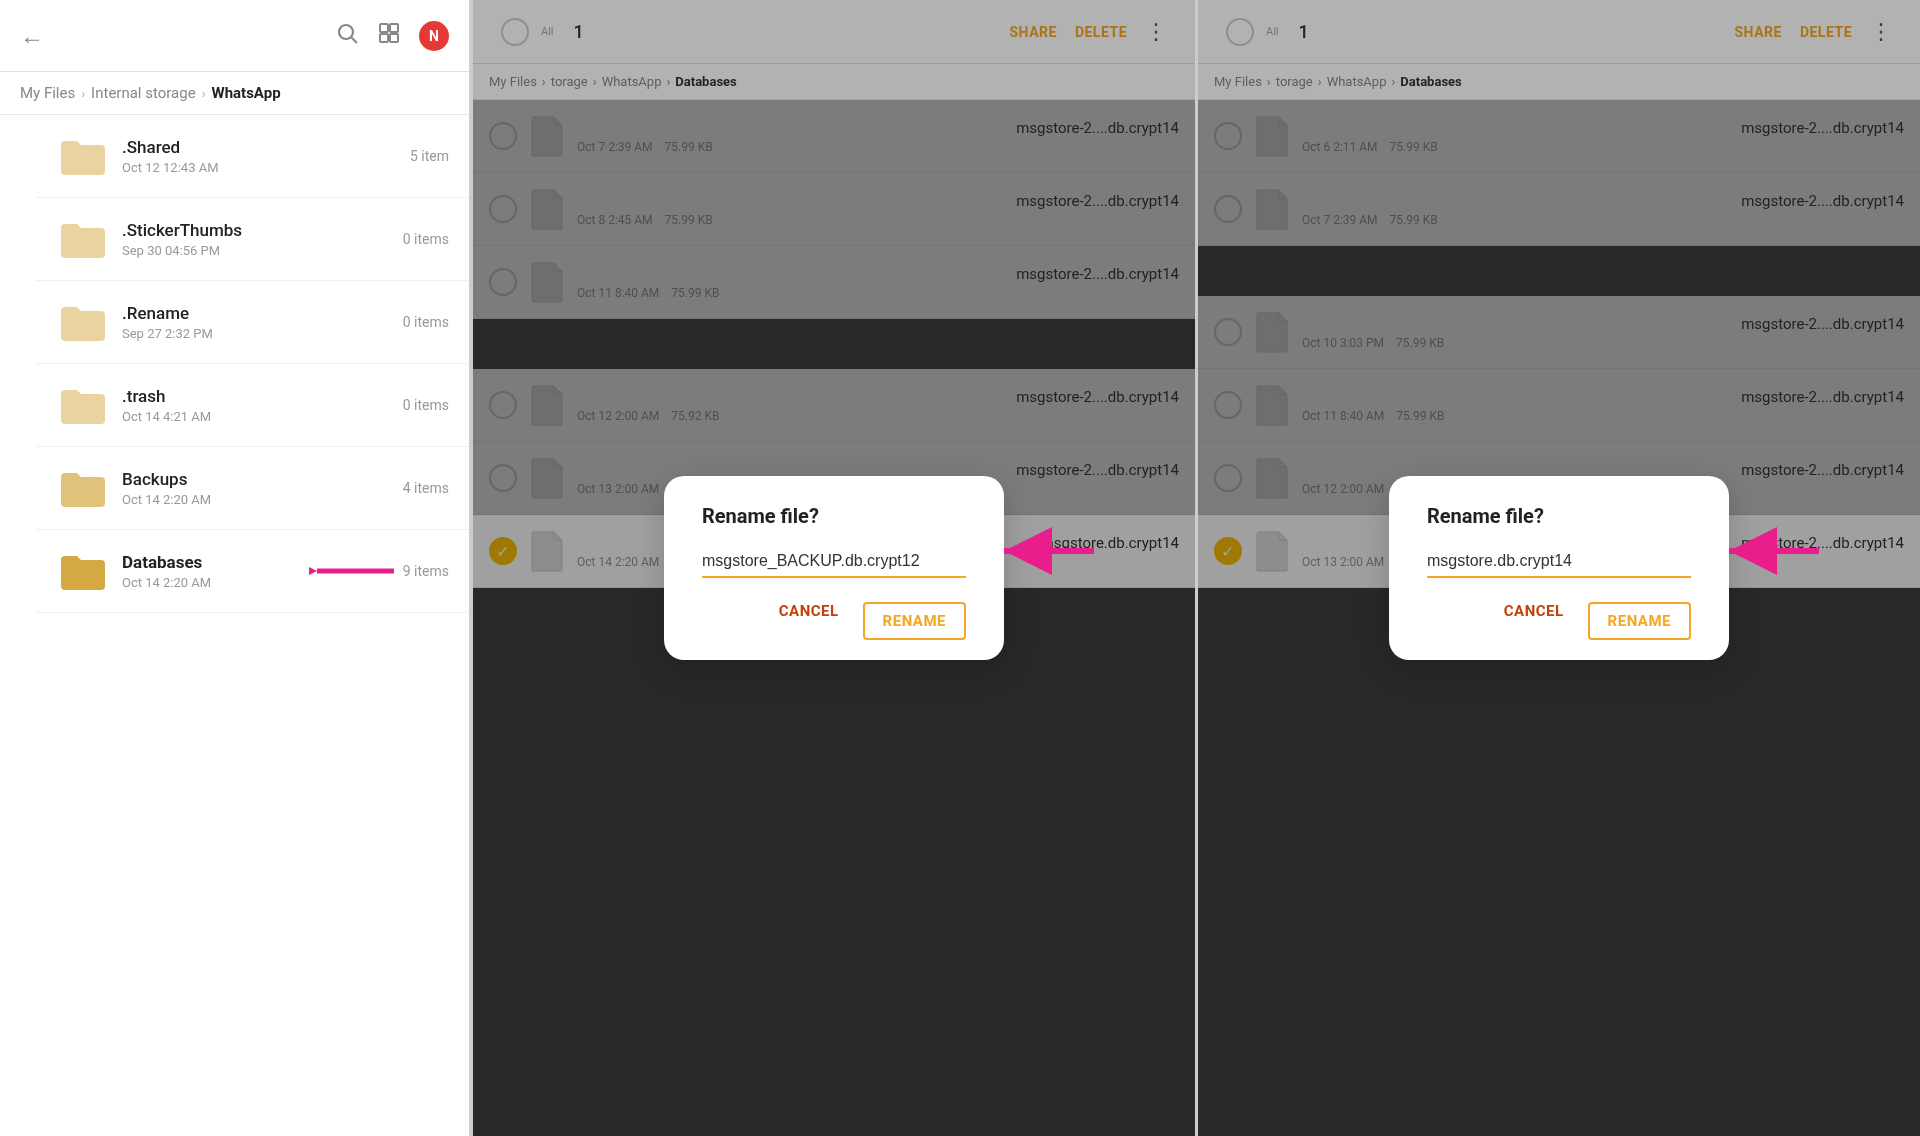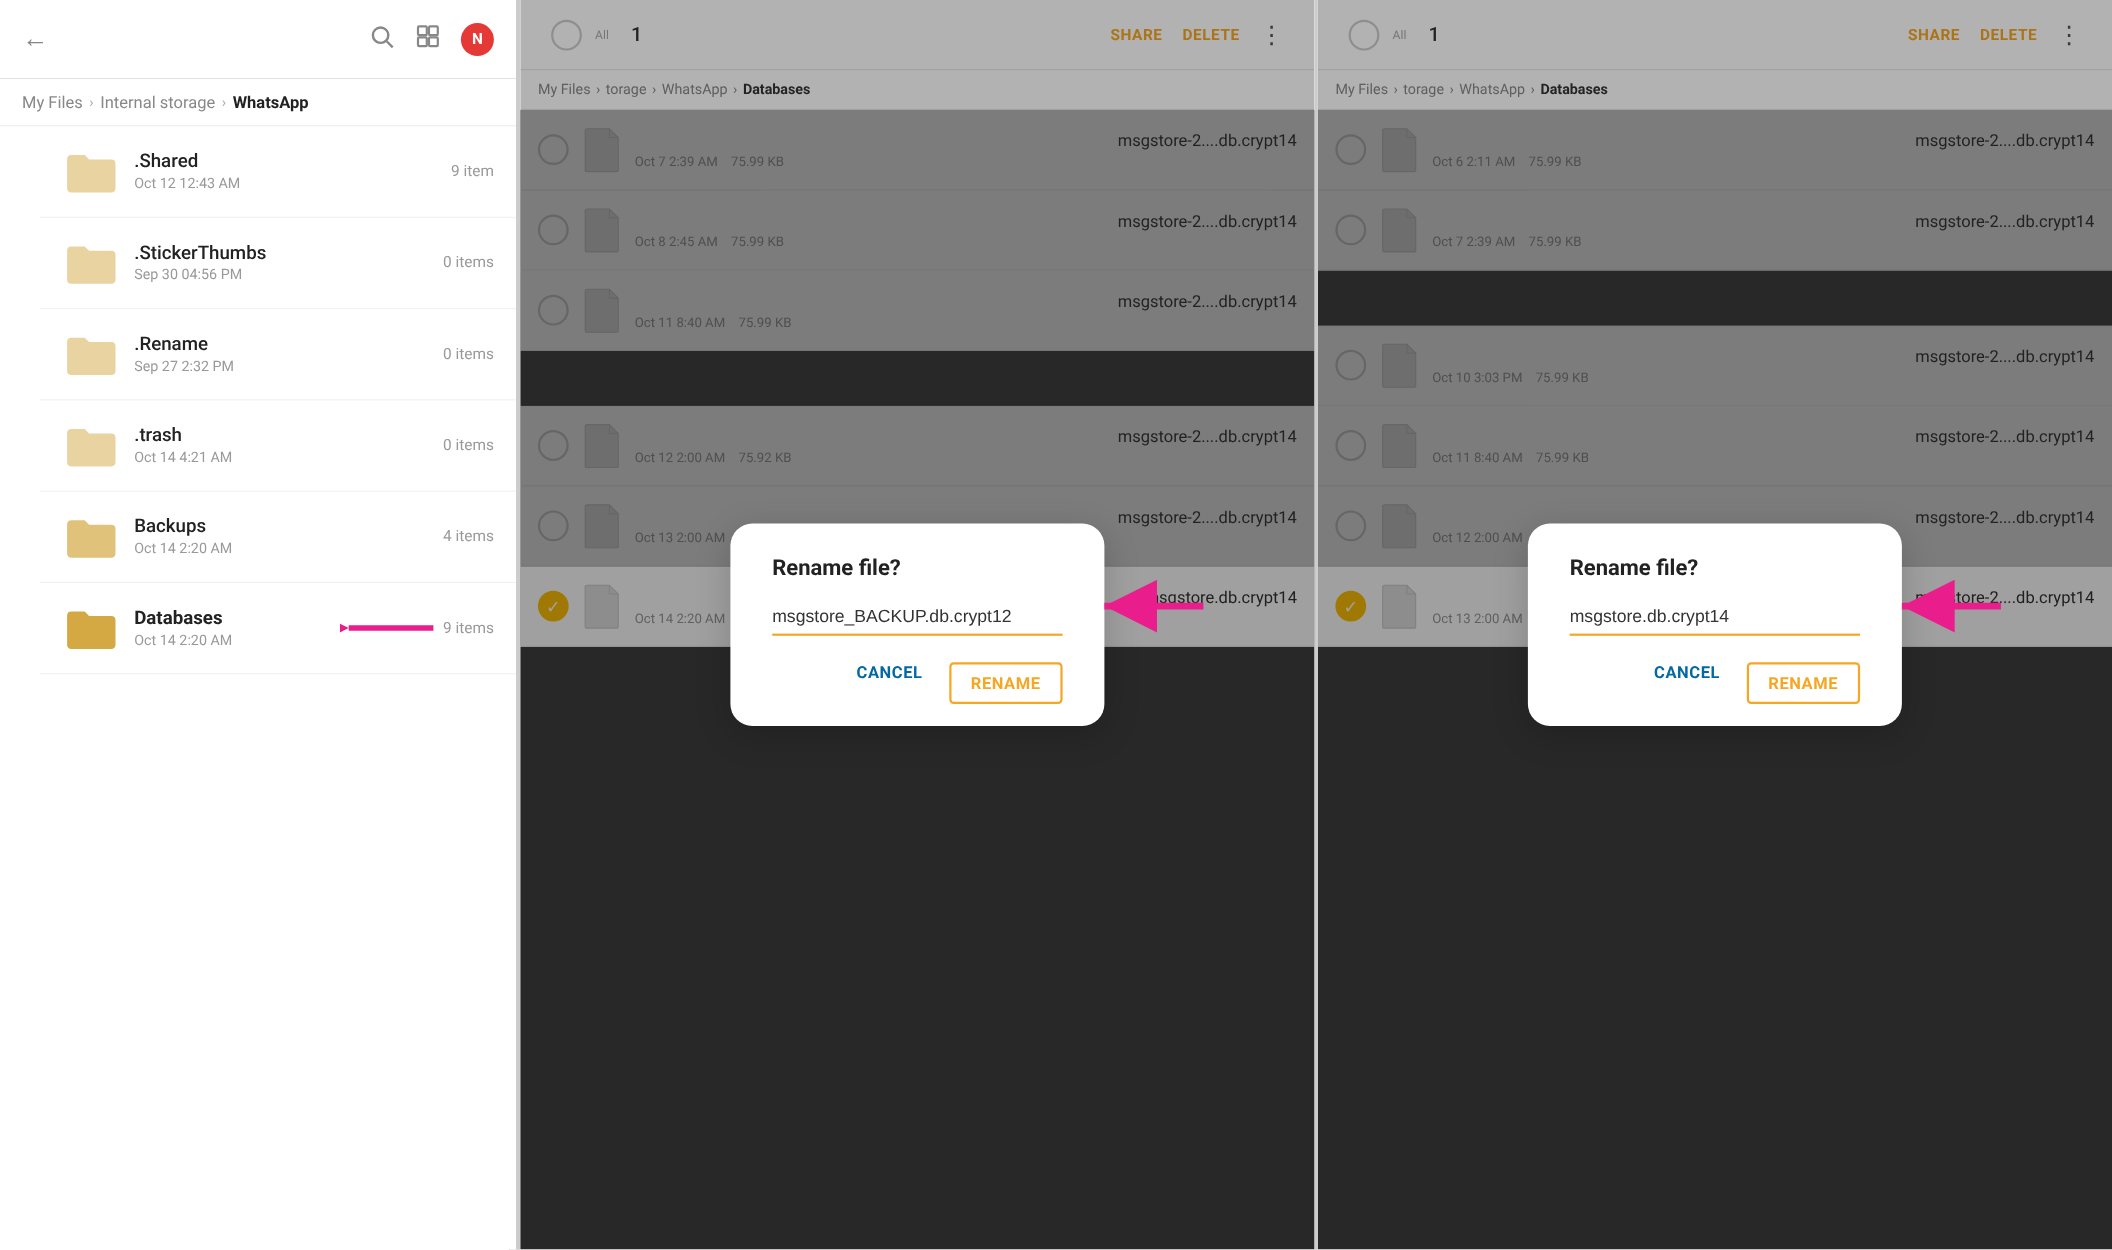--- a/index.html
+++ b/index.html
@@ -290,21 +290,21 @@
       margin-bottom: 24px;
     }
     .dialog-actions {
       display: flex;
       justify-content: flex-end;
       gap: 24px;
     }
     .dialog-cancel {
       font-size: 15px;
       font-weight: bold;
-      color: #0369a1;
+      color: #c2410c;
       cursor: pointer;
       letter-spacing: 0.5px;
     }
     .dialog-rename {
       font-size: 15px;
       font-weight: bold;
       color: #f5a623;
       border: 2px solid #f5a623;
       padding: 8px 18px;
       border-radius: 4px;
@@ -358,21 +358,21 @@
     <div class="folder-item">
       <div class="folder-icon">
         <svg viewBox="0 0 50 50" fill="none">
           <path d="M5 14 Q5 10 9 10 L21 10 L25 14 L45 14 Q49 14 49 18 L49 40 Q49 44 45 44 L9 44 Q5 44 5 40 Z" fill="#d4a843" opacity="0.5"></path>
         </svg>
       </div>
       <div class="folder-info">
         <div class="folder-name">.Shared</div>
         <div class="folder-meta">Oct 12 12:43 AM</div>
       </div>
-      <div class="folder-count">9 item</div>
+      <div class="folder-count">5 item</div>
     </div>
 
     <div class="folder-item">
       <div class="folder-icon">
         <svg viewBox="0 0 50 50" fill="none">
           <path d="M5 14 Q5 10 9 10 L21 10 L25 14 L45 14 Q49 14 49 18 L49 40 Q49 44 45 44 L9 44 Q5 44 5 40 Z" fill="#d4a843" opacity="0.5"></path>
         </svg>
       </div>
       <div class="folder-info">
         <div class="folder-name">.StickerThumbs</div>

